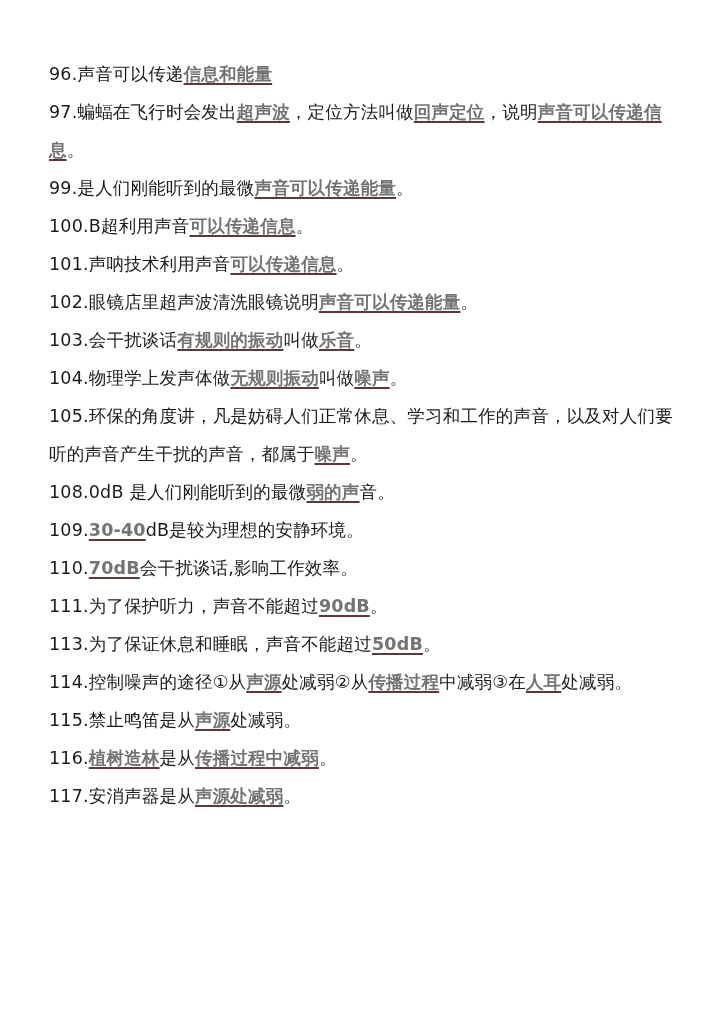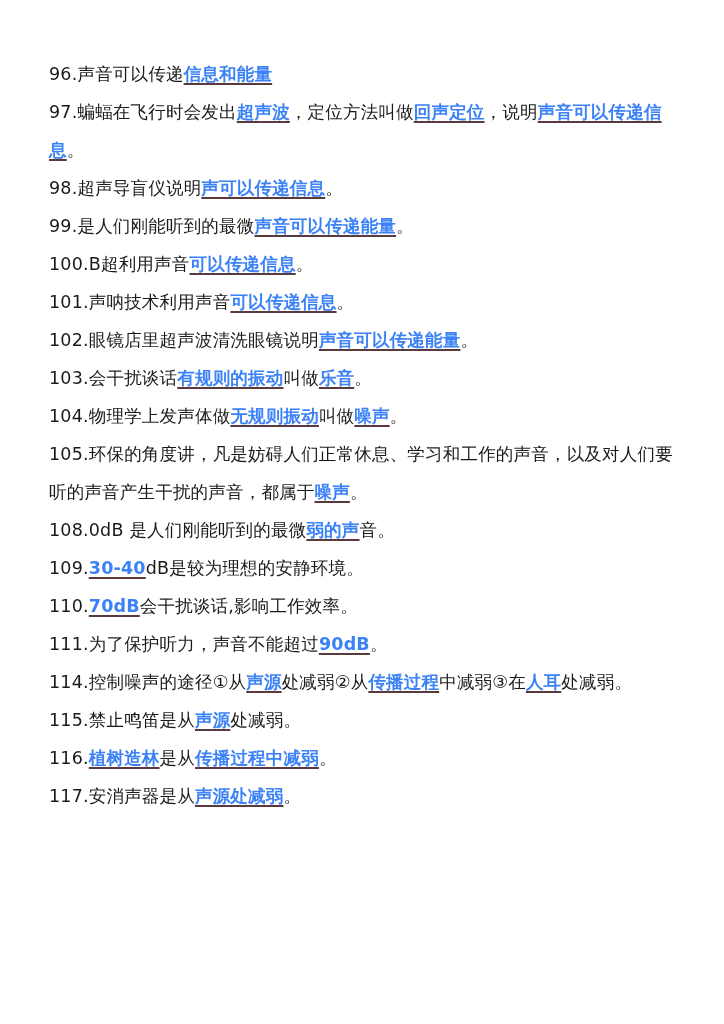--- a/index.html
+++ b/index.html
@@ -1,37 +1,37 @@
 <!DOCTYPE html>
 <html><head>
 <meta charset="utf-8">
 <style>
   html, body { margin: 0; padding: 0; background: #ffffff; }
   body { width: 724px; height: 1024px; overflow: hidden; position: relative;
          font-family: "DejaVu Sans", "Liberation Sans", sans-serif; color: #1a1a1a; }
   .page { position: absolute; left: 49px; top: 55px; width: 632px; }
   .item { font-size: 17.5px; line-height: 38px; letter-spacing: 0.2px; white-space: normal; word-break: break-all; }
   .seg { }
-  .seg.hl { color: #3b82f6; font-weight: bold; text-decoration: underline; text-decoration-color: #5a3a3a; text-underline-offset: 3px; text-decoration-thickness: 1.5px; }
+  .seg.hl { color: #737373; font-weight: bold; text-decoration: underline; text-decoration-color: #5a3a3a; text-underline-offset: 3px; text-decoration-thickness: 1.5px; }
 </style>
 </head>
 <body>
 
 <div class="page" id="page">
     <div class="item"><span class="num">96.</span><span class="seg">声音可以传递</span><span class="seg hl">信息和能量</span></div>
     <div class="item"><span class="num">97.</span><span class="seg">蝙蝠在飞行时会发出</span><span class="seg hl">超声波</span><span class="seg">，定位方法叫做</span><span class="seg hl">回声定位</span><span class="seg">，说明</span><span class="seg hl">声音可以传递信息</span><span class="seg">。</span></div>
-    <div class="item"><span class="num">98.</span><span class="seg">超声导盲仪说明</span><span class="seg hl">声可以传递信息</span><span class="seg">。</span></div>
     <div class="item"><span class="num">99.</span><span class="seg">是人们刚能听到的最微</span><span class="seg hl">声音可以传递能量</span><span class="seg">。</span></div>
     <div class="item"><span class="num">100.</span><span class="seg">B超利用声音</span><span class="seg hl">可以传递信息</span><span class="seg">。</span></div>
     <div class="item"><span class="num">101.</span><span class="seg">声呐技术利用声音</span><span class="seg hl">可以传递信息</span><span class="seg">。</span></div>
     <div class="item"><span class="num">102.</span><span class="seg">眼镜店里超声波清洗眼镜说明</span><span class="seg hl">声音可以传递能量</span><span class="seg">。</span></div>
     <div class="item"><span class="num">103.</span><span class="seg">会干扰谈话</span><span class="seg hl">有规则的振动</span><span class="seg">叫做</span><span class="seg hl">乐音</span><span class="seg">。</span></div>
     <div class="item"><span class="num">104.</span><span class="seg">物理学上发声体做</span><span class="seg hl">无规则振动</span><span class="seg">叫做</span><span class="seg hl">噪声</span><span class="seg">。</span></div>
     <div class="item"><span class="num">105.</span><span class="seg">环保的角度讲，凡是妨碍人们正常休息、学习和工作的声音，以及对人们要听的声音产生干扰的声音，都属于</span><span class="seg hl">噪声</span><span class="seg">。</span></div>
     <div class="item"><span class="num">108.</span><span class="seg">0dB 是人们刚能听到的最微</span><span class="seg hl">弱的声</span><span class="seg">音。</span></div>
     <div class="item"><span class="num">109.</span><span class="seg hl">30-40</span><span class="seg">dB是较为理想的安静环境。</span></div>
     <div class="item"><span class="num">110.</span><span class="seg hl">70dB</span><span class="seg">会干扰谈话,影响工作效率。</span></div>
     <div class="item"><span class="num">111.</span><span class="seg">为了保护听力，声音不能超过</span><span class="seg hl">90dB</span><span class="seg">。</span></div>
+    <div class="item"><span class="num">113.</span><span class="seg">为了保证休息和睡眠，声音不能超过</span><span class="seg hl">50dB</span><span class="seg">。</span></div>
     <div class="item"><span class="num">114.</span><span class="seg">控制噪声的途径①从</span><span class="seg hl">声源</span><span class="seg">处减弱②从</span><span class="seg hl">传播过程</span><span class="seg">中减弱③在</span><span class="seg hl">人耳</span><span class="seg">处减弱。</span></div>
     <div class="item"><span class="num">115.</span><span class="seg">禁止鸣笛是从</span><span class="seg hl">声源</span><span class="seg">处减弱。</span></div>
     <div class="item"><span class="num">116.</span><span class="seg hl">植树造林</span><span class="seg">是从</span><span class="seg hl">传播过程中减弱</span><span class="seg">。</span></div>
     <div class="item"><span class="num">117.</span><span class="seg">安消声器是从</span><span class="seg hl">声源处减弱</span><span class="seg">。</span></div>
   </div>
 
 </body></html>

